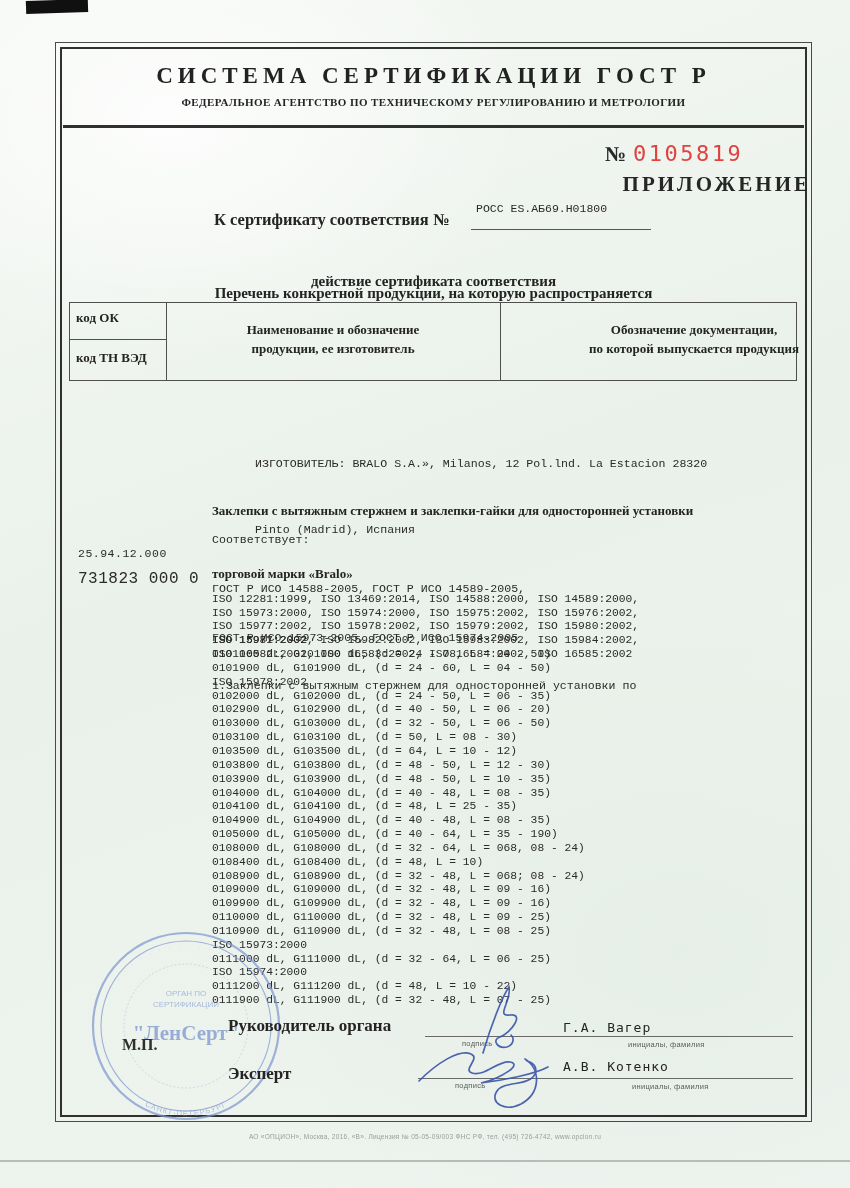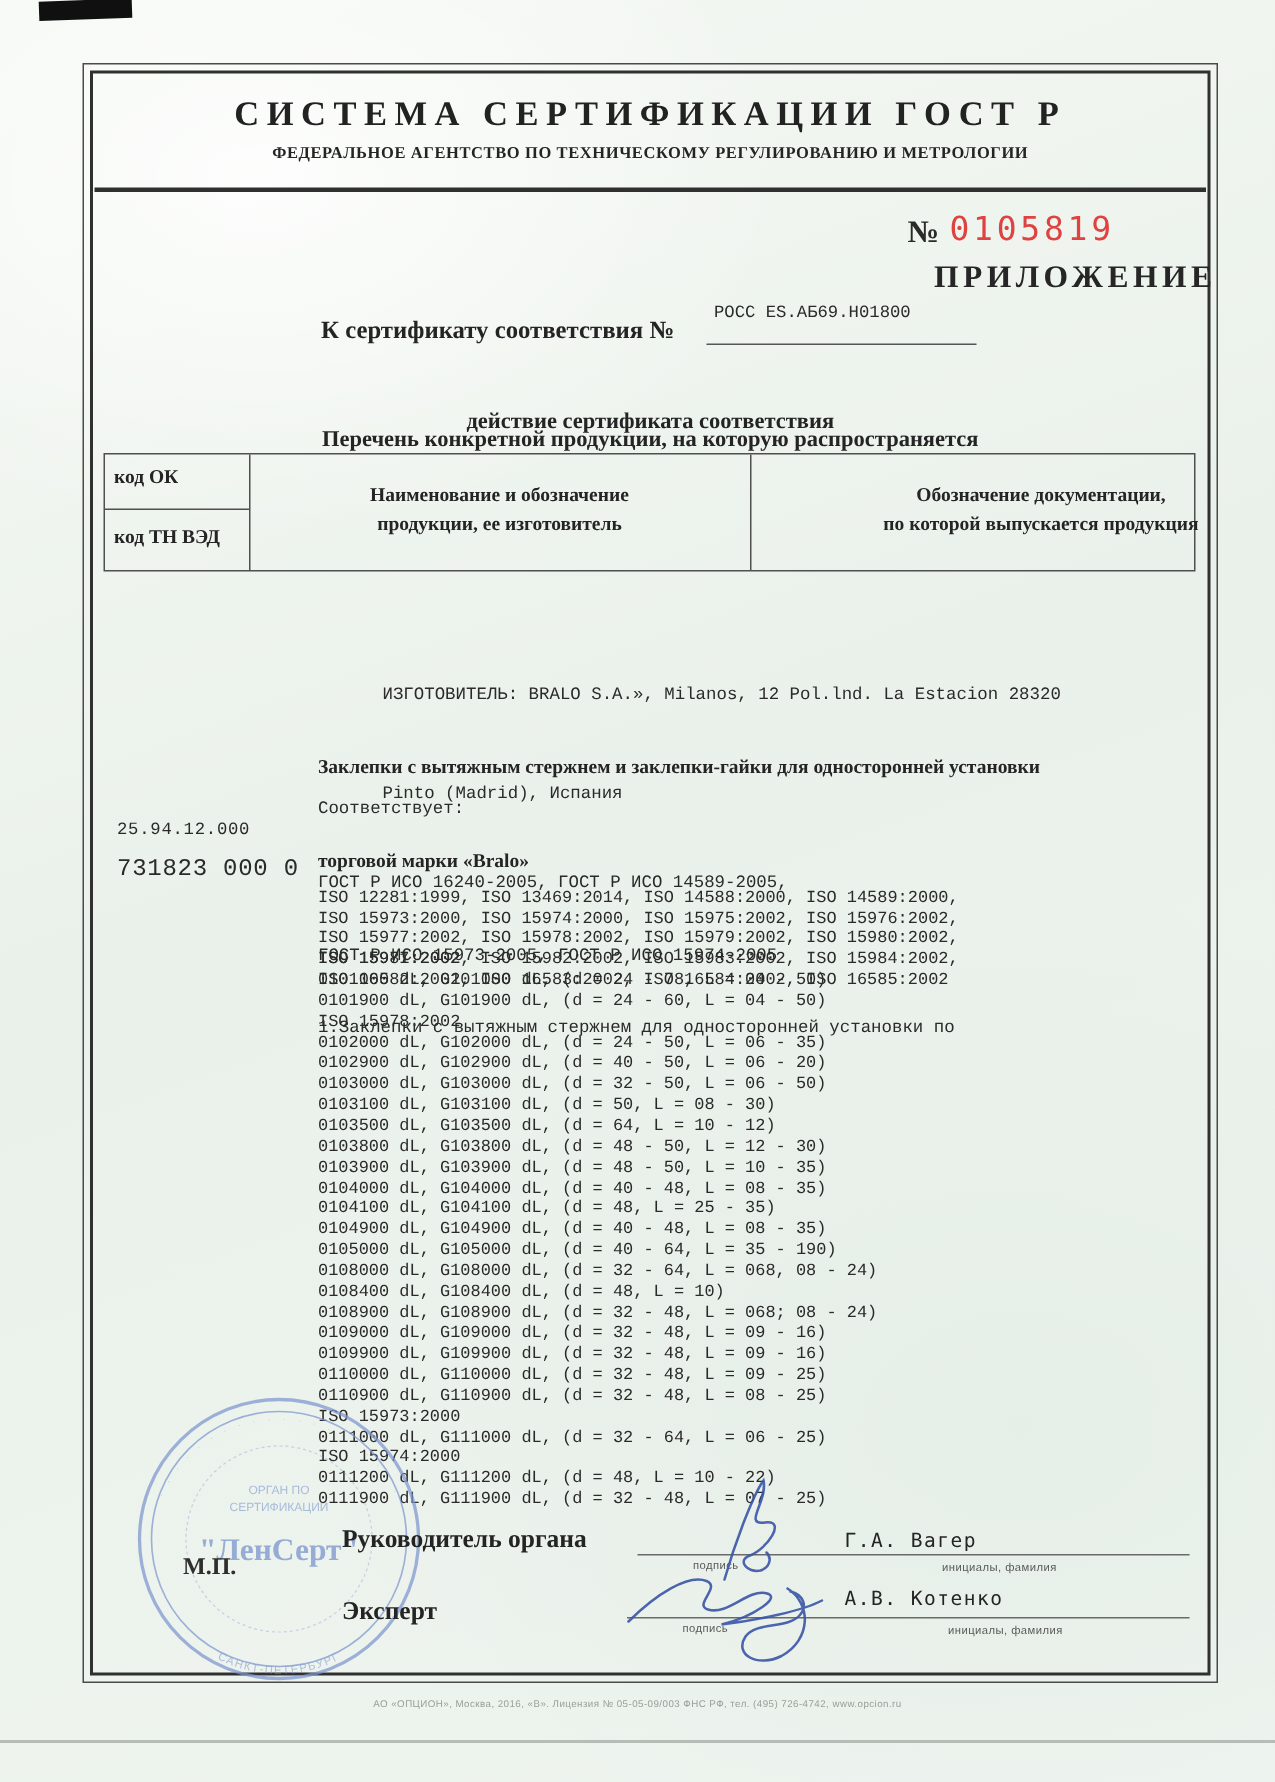--- a/index.html
+++ b/index.html
@@ -98,21 +98,21 @@
     <div>Pinto (Madrid), Испания</div>
   </div>
 
   <div class="desc">
     <div>Заклепки с вытяжным стержнем и заклепки-гайки для односторонней установки</div>
     <div>торговой марки «Bralo»</div>
   </div>
 
   <div class="conf mono">
     <div>Соответствует:</div>
-    <div>ГОСТ Р ИСО 16240-2005, ГОСТ Р ИСО 14589-2005,</div>
+    <div>ГОСТ Р ИСО 14588-2005, ГОСТ Р ИСО 14589-2005,</div>
     <div>ГОСТ Р ИСО 15973-2005, ГОСТ Р ИСО 15974-2005</div>
     <div>1.Заклепки с вытяжным стержнем для односторонней установки по</div>
   </div>
 
   <div class="isoblk mono">
     <div><div>ISO 12281:1999, ISO 13469:2014, ISO 14588:2000, ISO 14589:2000,</div><div>ISO 15973:2000, ISO 15974:2000, ISO 15975:2002, ISO 15976:2002,</div><div>ISO 15977:2002, ISO 15978:2002, ISO 15979:2002, ISO 15980:2002,</div><div>ISO 15981:2002, ISO 15982:2002, ISO 15983:2002, ISO 15984:2002,</div><div>ISO 16582:2002, ISO 16583:2002, ISO 16584:2002, ISO 16585:2002</div></div>
     <div><div>ISO 15977:2002</div><div>0101000 dL, G101000 dL, (d = 24 - 78, L = 04 - 50)</div><div>0101900 dL, G101900 dL, (d = 24 - 60, L = 04 - 50)</div><div>ISO 15978:2002</div><div>0102000 dL, G102000 dL, (d = 24 - 50, L = 06 - 35)</div><div>0102900 dL, G102900 dL, (d = 40 - 50, L = 06 - 20)</div><div>0103000 dL, G103000 dL, (d = 32 - 50, L = 06 - 50)</div><div>0103100 dL, G103100 dL, (d = 50, L = 08 - 30)</div><div>0103500 dL, G103500 dL, (d = 64, L = 10 - 12)</div><div>0103800 dL, G103800 dL, (d = 48 - 50, L = 12 - 30)</div><div>0103900 dL, G103900 dL, (d = 48 - 50, L = 10 - 35)</div><div>0104000 dL, G104000 dL, (d = 40 - 48, L = 08 - 35)</div><div>0104100 dL, G104100 dL, (d = 48, L = 25 - 35)</div><div>0104900 dL, G104900 dL, (d = 40 - 48, L = 08 - 35)</div><div>0105000 dL, G105000 dL, (d = 40 - 64, L = 35 - 190)</div><div>0108000 dL, G108000 dL, (d = 32 - 64, L = 068, 08 - 24)</div><div>0108400 dL, G108400 dL, (d = 48, L = 10)</div><div>0108900 dL, G108900 dL, (d = 32 - 48, L = 068; 08 - 24)</div><div>0109000 dL, G109000 dL, (d = 32 - 48, L = 09 - 16)</div><div>0109900 dL, G109900 dL, (d = 32 - 48, L = 09 - 16)</div><div>0110000 dL, G110000 dL, (d = 32 - 48, L = 09 - 25)</div><div>0110900 dL, G110900 dL, (d = 32 - 48, L = 08 - 25)</div><div>ISO 15973:2000</div><div>0111000 dL, G111000 dL, (d = 32 - 64, L = 06 - 25)</div><div>ISO 15974:2000</div><div>0111200 dL, G111200 dL, (d = 48, L = 10 - 22)</div><div>0111900 dL, G111900 dL, (d = 32 - 48, L = 07 - 25)</div></div>
   </div>
 
   <svg class="stamp" width="244" height="236" viewBox="0 0 244 236">

